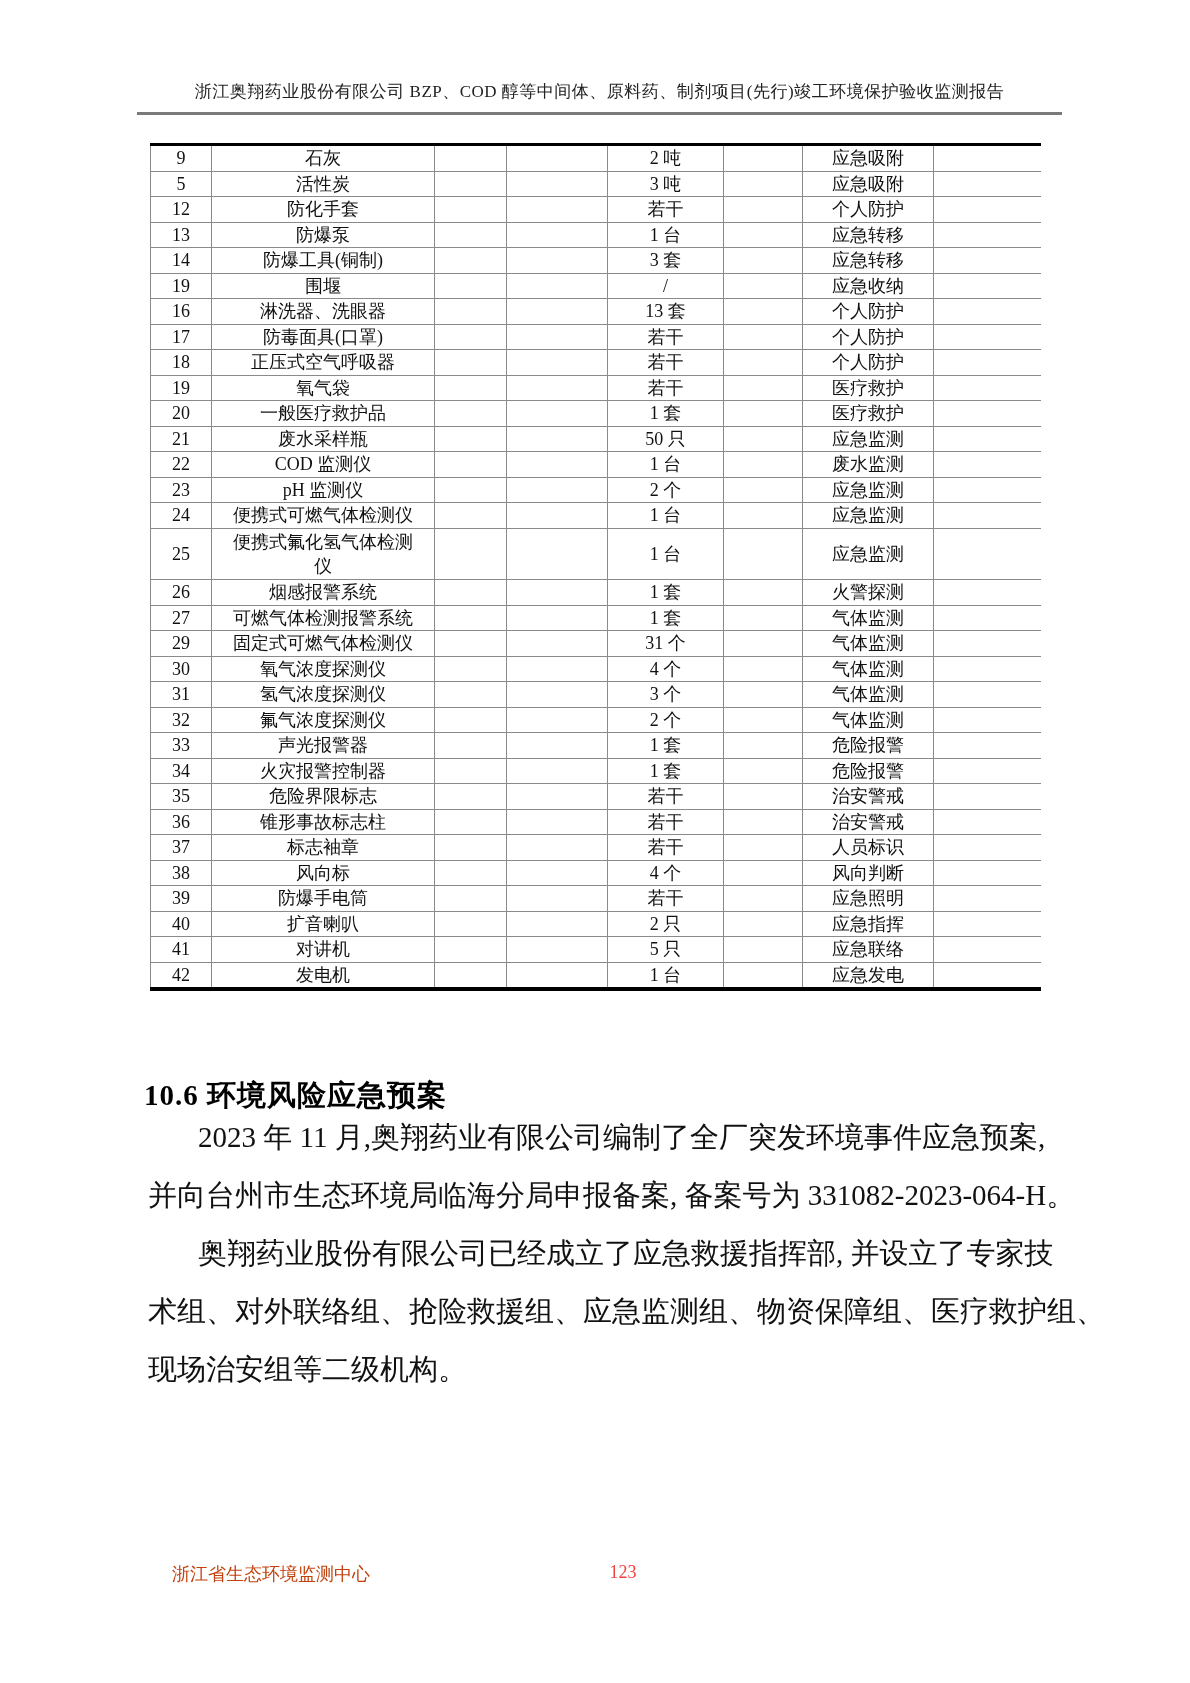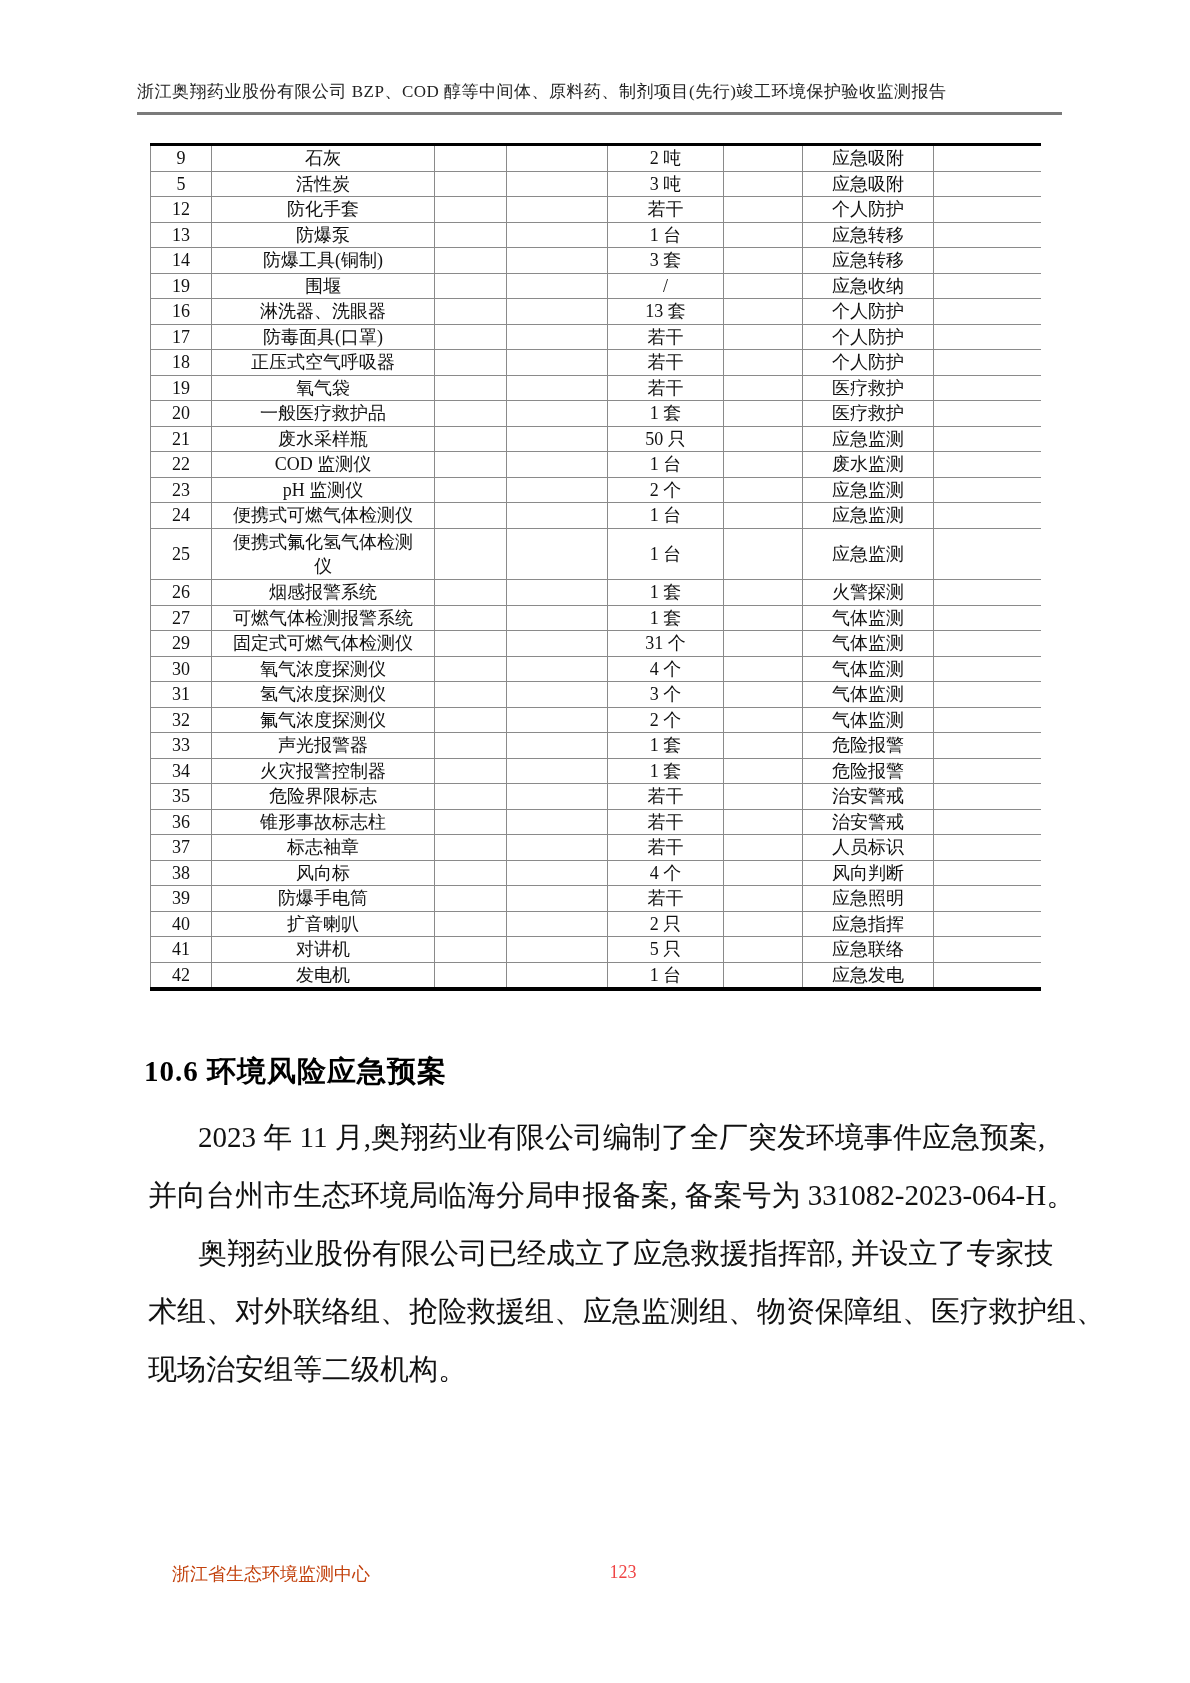--- a/index.html
+++ b/index.html
@@ -8,21 +8,21 @@
     width:1190px;height:1683px;
     background:#ffffff;
     margin:0 auto;
     font-family:"Liberation Serif","DejaVu Serif",serif;
     color:#1a1a1a;
     overflow:hidden;
   }
   
   .doc-header{
     position:absolute;left:137px;top:80px;width:925px;
-    font-size:17px;letter-spacing:0.5px;
+    text-align:center;font-size:17px;letter-spacing:0.5px;
     color:#222;padding-bottom:9px;
     border-bottom:3px solid #7a7a7a;
   }
   
   table.supplies{
     position:absolute;left:150px;top:143px;width:890px;
     border-collapse:collapse;table-layout:fixed;
     border-top:3px solid #000;
     border-bottom:4px solid #000;
     border-left:1.5px solid #8a8a8a;
@@ -33,21 +33,21 @@
     text-align:center;vertical-align:middle;
     border-right:1.5px solid #8a8a8a;
     border-bottom:1.5px solid #8a8a8a;
     overflow:hidden;white-space:pre-line;
   }
   table.supplies td.c7{border-right:none;}
   table.supplies tr:last-child td{border-bottom:none;}
   table.supplies tr.tall td{height:50.5px;}
   
   .section-heading{
-    position:absolute;left:144px;top:1052px;
+    position:absolute;left:144px;top:1076px;
     font-size:29px;font-weight:bold;color:#000;
     letter-spacing:1px;white-space:nowrap;
   }
   
   .body-text{
     position:absolute;left:148px;top:1108px;width:915px;
     font-size:29px;color:#111;
   }
   .body-text .line{
     height:58px;line-height:58px;white-space:nowrap;

